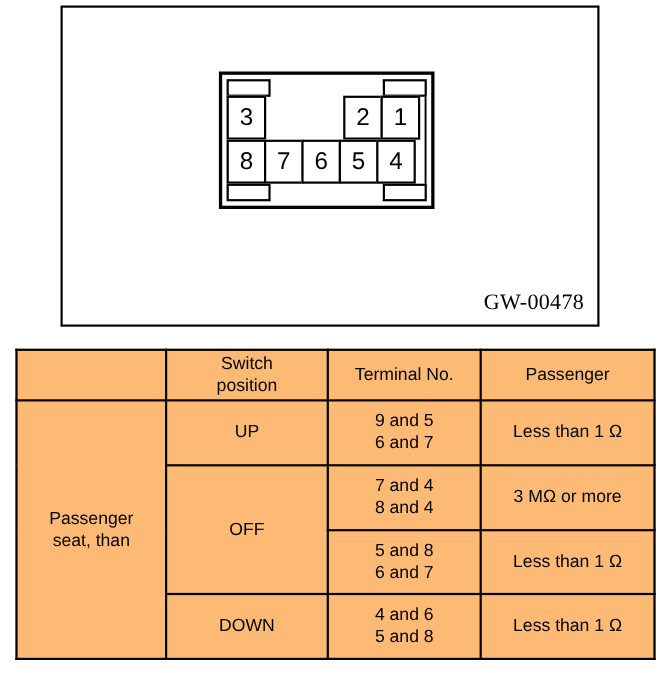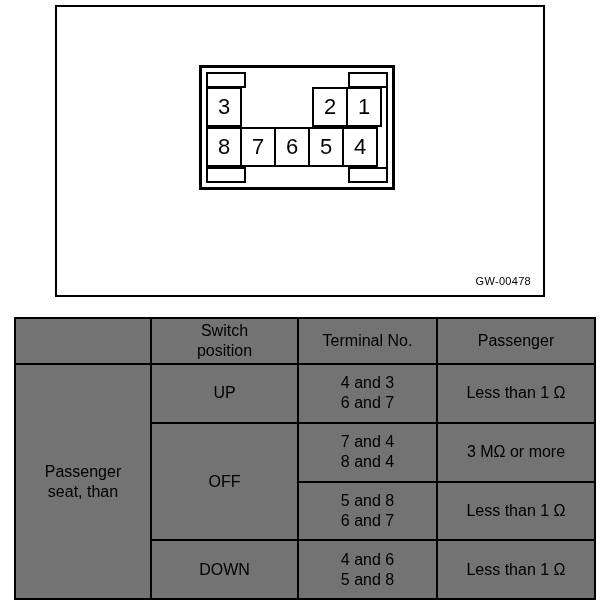--- a/index.html
+++ b/index.html
@@ -107,35 +107,35 @@
     width: 74px;
     border: none;
     background: transparent;
   }
 
   
   #diagram-ref {
     position: absolute;
     right: 12px;
     bottom: 8px;
-    font-size: 11px;
-    font-family: Liberation Sans, sans-serif;
+    font-size: 20px;
+    font-family: Liberation Serif, serif;
     letter-spacing: 0.3px;
   }
 
   
   #spec-table {
     position: absolute;
     left: 14px;
     top: 317px;
     width: 580px;
     height: 283px;
     border-collapse: collapse;
     table-layout: fixed;
-    background: #737373;
+    background: #fdba74;
   }
   #spec-table td, #spec-table th {
     border: 2px solid #000;
     text-align: center;
     vertical-align: middle;
     font-weight: normal;
     font-size: 16px;
     font-family: "Liberation Sans", sans-serif;
     padding: 2px 4px;
     line-height: 1.25;
@@ -200,21 +200,21 @@
 position</th>
       <th>Terminal No.</th>
       <th>Passenger</th>
     </tr>
   </thead>
   <tbody>
     <tr>
       <td rowspan="4" class="two-line">Passenger
 seat, than</td>
       <td>UP</td>
-      <td class="two-line">4 and 3
+      <td class="two-line">9 and 5
 6 and 7</td>
       <td>Less than 1 Ω</td>
     </tr>
     <tr>
       <td rowspan="2">OFF</td>
       <td class="two-line">7 and 4
 8 and 4</td>
       <td>3 MΩ or more</td>
     </tr>
     <tr>

